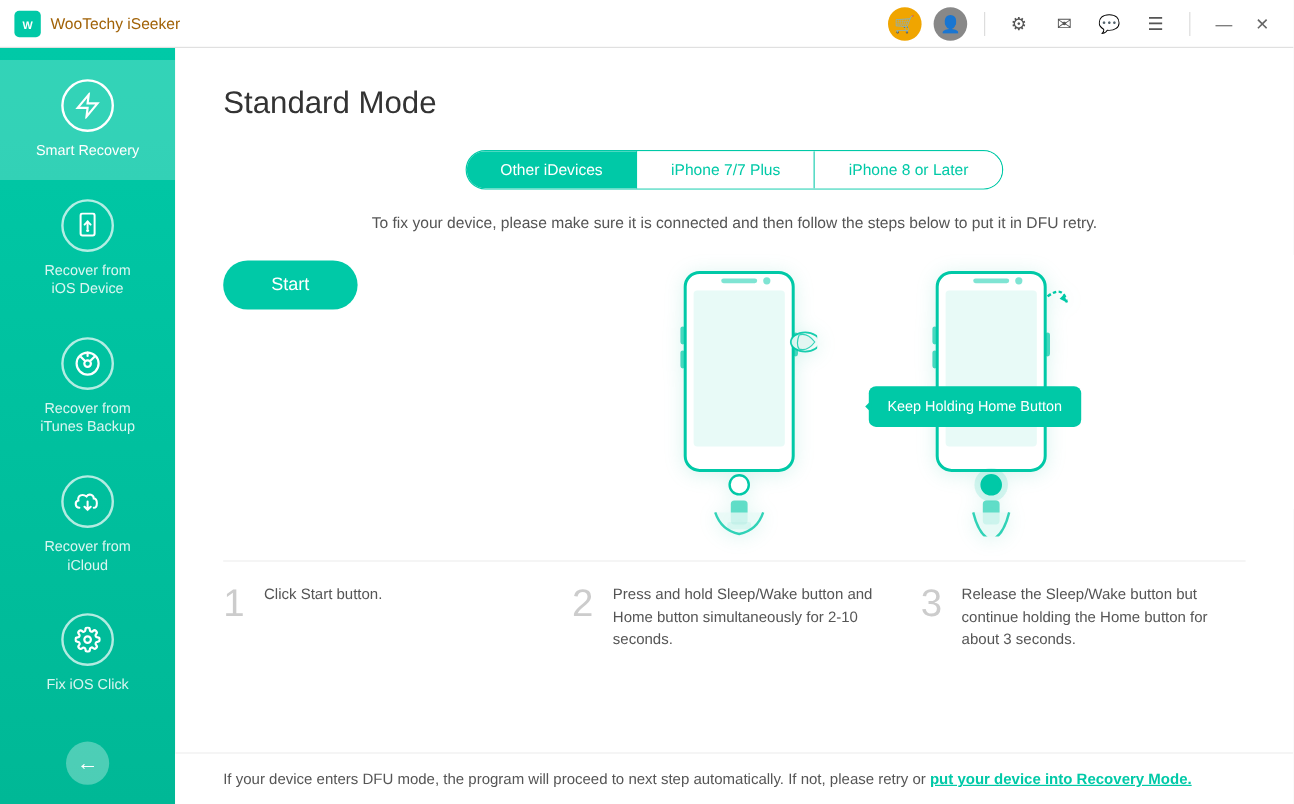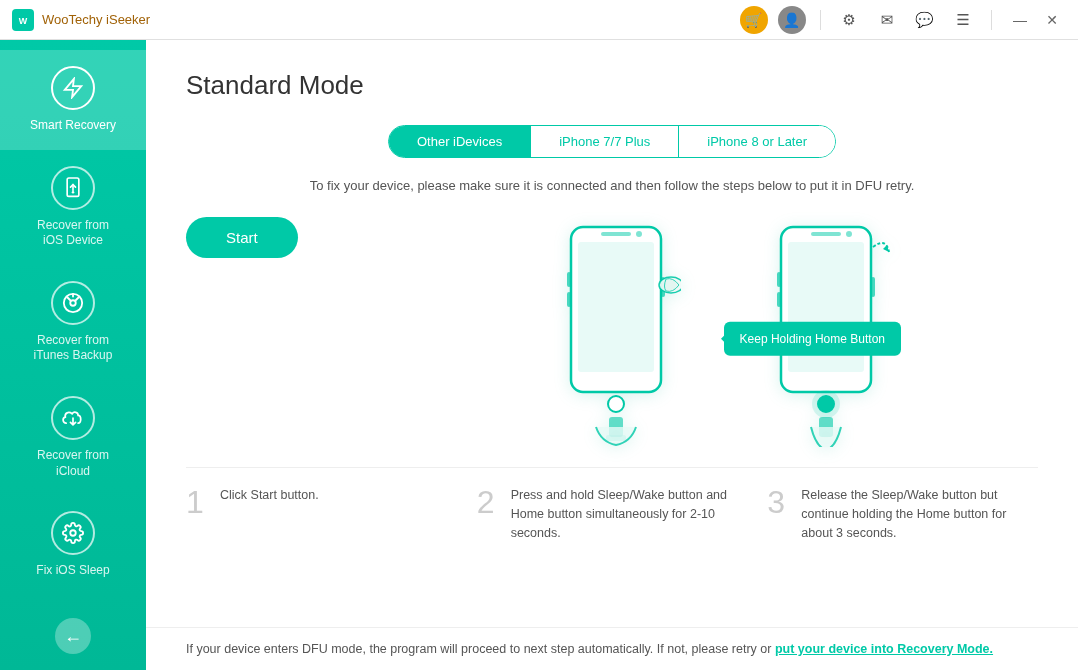--- a/index.html
+++ b/index.html
@@ -304,21 +304,21 @@
       <span class="sidebar-label">Recover from<br>iCloud</span>
     </div>
 
     <div class="sidebar-item">
       <div class="sidebar-icon">
         <svg width="22" height="22" viewBox="0 0 24 24" fill="none" stroke="white" stroke-width="2" stroke-linecap="round">
           <circle cx="12" cy="12" r="3"></circle>
           <path d="M19.4 15a1.65 1.65 0 0 0 .33 1.82l.06.06a2 2 0 0 1-2.83 2.83l-.06-.06a1.65 1.65 0 0 0-1.82-.33 1.65 1.65 0 0 0-1 1.51V21a2 2 0 0 1-4 0v-.09A1.65 1.65 0 0 0 9 19.4a1.65 1.65 0 0 0-1.82.33l-.06.06a2 2 0 0 1-2.83-2.83l.06-.06A1.65 1.65 0 0 0 4.68 15a1.65 1.65 0 0 0-1.51-1H3a2 2 0 0 1 0-4h.09A1.65 1.65 0 0 0 4.6 9a1.65 1.65 0 0 0-.33-1.82l-.06-.06a2 2 0 0 1 2.83-2.83l.06.06A1.65 1.65 0 0 0 9 4.68a1.65 1.65 0 0 0 1-1.51V3a2 2 0 0 1 4 0v.09a1.65 1.65 0 0 0 1 1.51 1.65 1.65 0 0 0 1.82-.33l.06-.06a2 2 0 0 1 2.83 2.83l-.06.06A1.65 1.65 0 0 0 19.4 9a1.65 1.65 0 0 0 1.51 1H21a2 2 0 0 1 0 4h-.09a1.65 1.65 0 0 0-1.51 1z"></path>
         </svg>
       </div>
-      <span class="sidebar-label">Fix iOS Sleep</span>
+      <span class="sidebar-label">Fix iOS Click</span>
     </div>
 
     <div class="sidebar-bottom">
       <div class="back-btn">←</div>
     </div>
   </div>
 
   <div class="content">
     <div class="content-inner">
 

